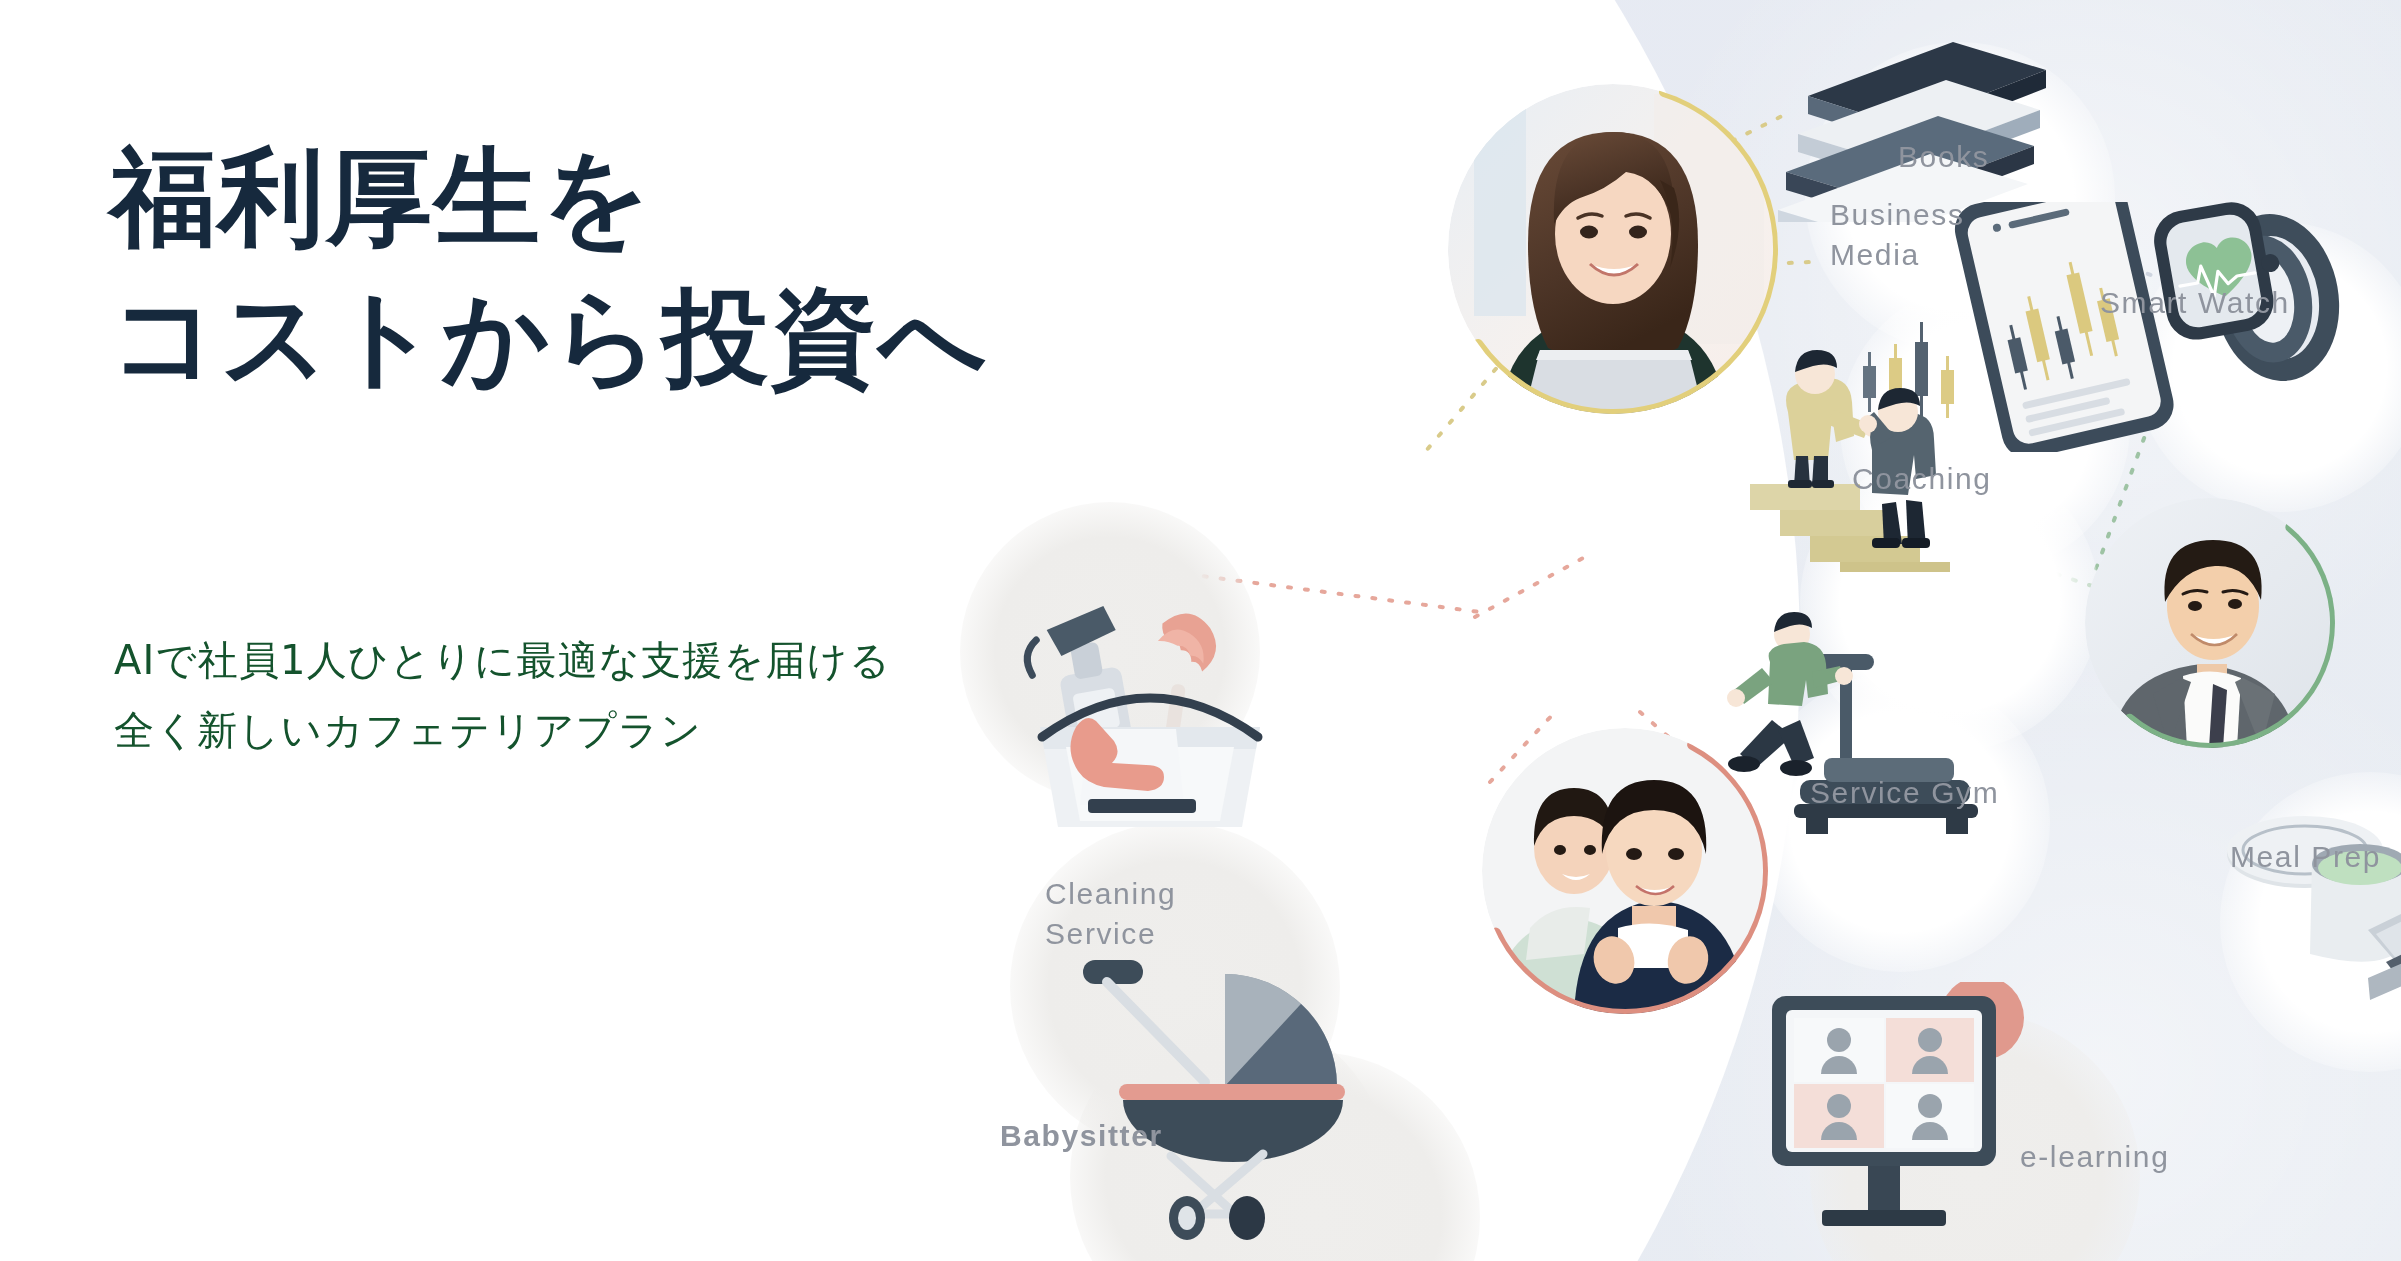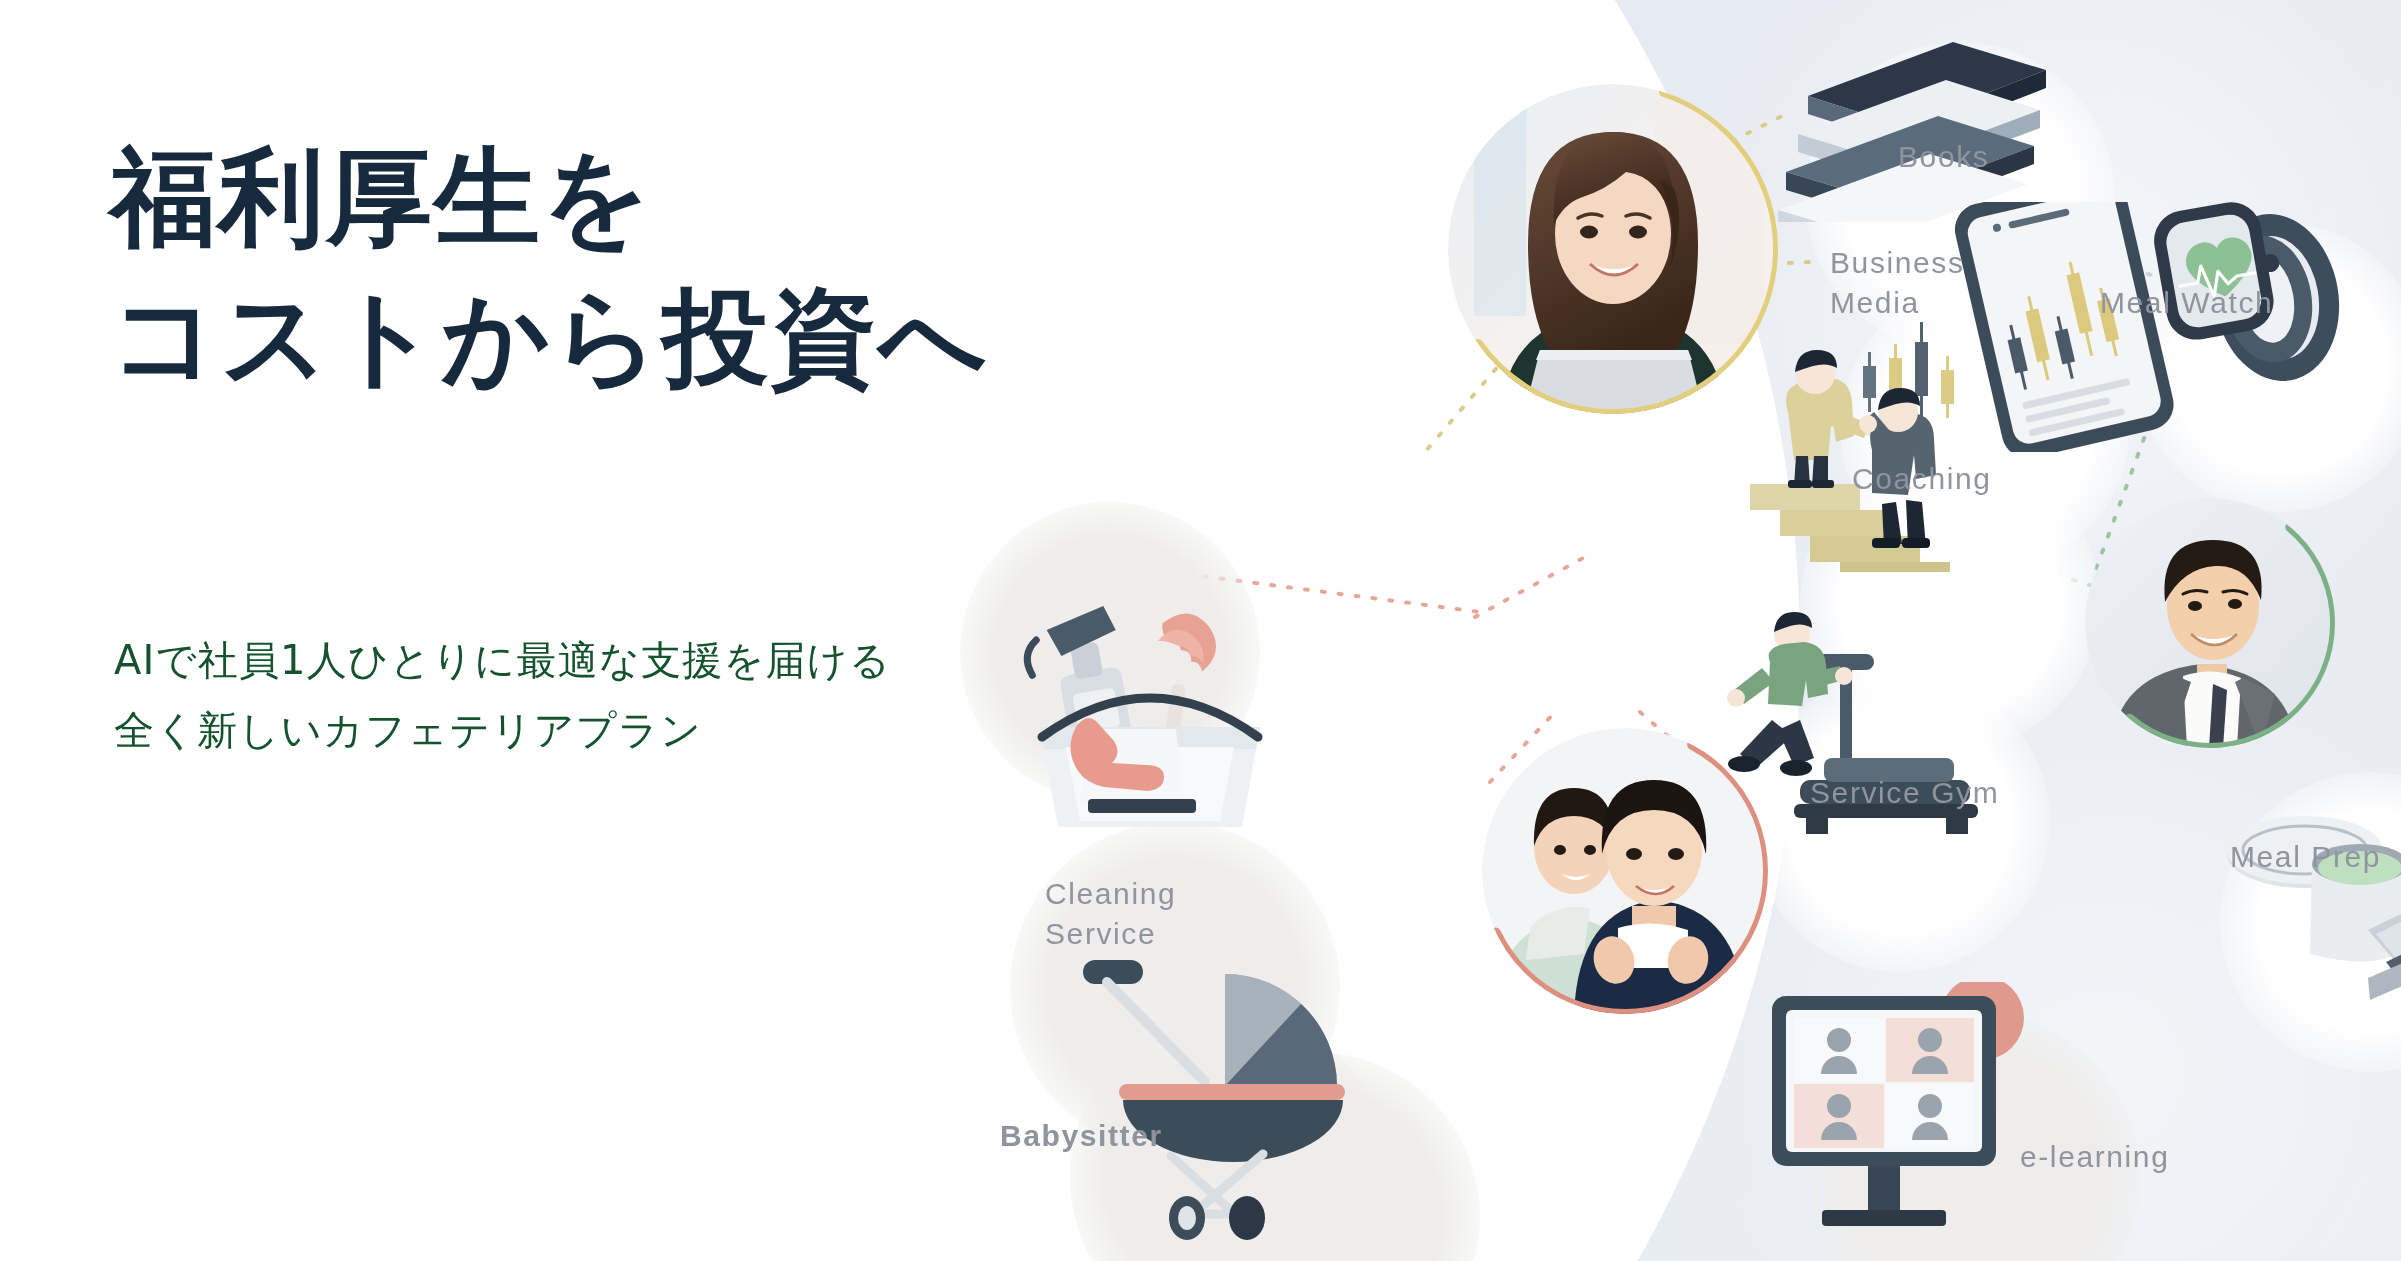--- a/index.html
+++ b/index.html
@@ -207,37 +207,37 @@
         <rect x="8" y="150" width="3" height="60" fill="#5d6c7b"></rect>
           <rect x="3" y="164" width="13" height="32" fill="#5d6c7b"></rect>
         <rect x="34" y="142" width="3" height="72" fill="#dbc97f"></rect>
           <rect x="29" y="156" width="13" height="42" fill="#dbc97f"></rect>
         <rect x="60" y="120" width="3" height="96" fill="#4b5a69"></rect>
           <rect x="55" y="140" width="13" height="54" fill="#4b5a69"></rect>
         <rect x="86" y="154" width="3" height="62" fill="#dbc97f"></rect>
           <rect x="81" y="168" width="13" height="34" fill="#dbc97f"></rect>
       </g>
     </svg>
-    <div class="node-label" style="left:640px;top:183px;line-height:1.34;margin-top:48px;">Business
+    <div class="node-label" style="left:640px;top:183px;line-height:1.34;">Business
 Media</div>
 
     <svg style="position:absolute;left:930px;top:150px;" width="260" height="260" viewBox="0 0 260 260">
       <g transform="rotate(-10 130 130)">
         <ellipse cx="155" cy="140" rx="62" ry="84" fill="#3e4d5b"></ellipse>
         <ellipse cx="155" cy="140" rx="42" ry="62" fill="#e8ecf2"></ellipse>
         <ellipse cx="146" cy="140" rx="44" ry="64" fill="#4a5a69"></ellipse>
         <ellipse cx="146" cy="140" rx="26" ry="44" fill="#eef1f5"></ellipse>
         <rect x="44" y="38" width="108" height="130" rx="30" fill="#2e3a47"></rect>
         <rect x="56" y="50" width="84" height="106" rx="20" fill="#e4e9ee"></rect>
         <path d="M72 92 c0-11 9-19 19-19 c6 0 11 3 14 8 c3-5 8-8 14-8 c10 0 19 8 19 19 c0 19-33 38-33 38 s-33-19-33-38 Z" fill="#8dc195"></path>
         <path d="M62 112 L80 112 L86 96 L94 128 L102 104 L110 118 L120 112 L138 112" fill="none" stroke="#ffffff" stroke-width="3.2" stroke-linejoin="round" stroke-linecap="round"></path>
         <circle cx="155" cy="105" r="9" fill="#2e3a47"></circle>
       </g>
     </svg>
-    <div class="node-label" style="left:910px;top:272px;">Meal Watch</div>
+    <div class="node-label" style="left:910px;top:272px;">Smart Watch</div>
 
     <svg style="position:absolute;left:540px;top:280px;" width="330" height="280" viewBox="0 0 330 280">
 
       <rect x="20" y="192" width="110" height="26" fill="#ddd5a8"></rect>
       <rect x="50" y="218" width="110" height="26" fill="#d8cf9d"></rect>
       <rect x="80" y="244" width="110" height="26" fill="#d3c992"></rect>
       <rect x="110" y="270" width="110" height="26" fill="#cec38a"></rect>
 
       <g>
         <path d="M58 120 q-8 -26 16 -30 l24 -4 q22 0 24 24 l2 34 l-18 6 l-4 -26 l-4 44 l-34 0 Z" fill="#dcd19a"></path>

